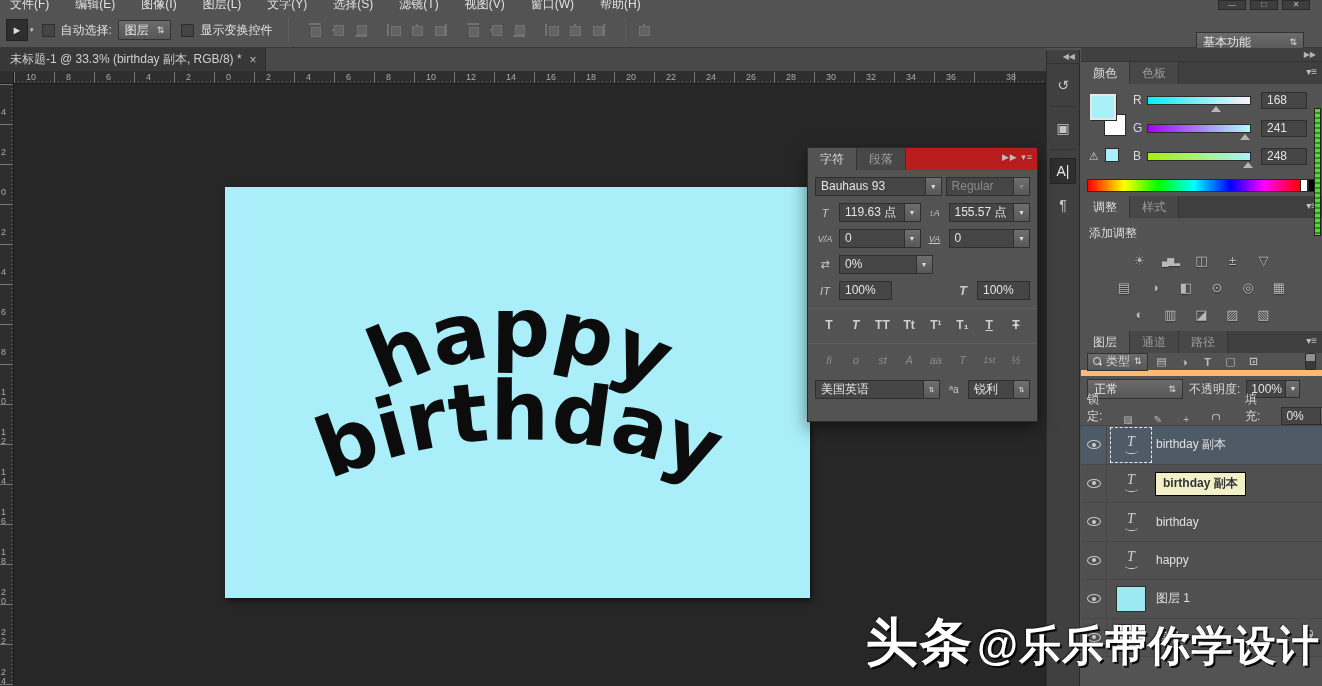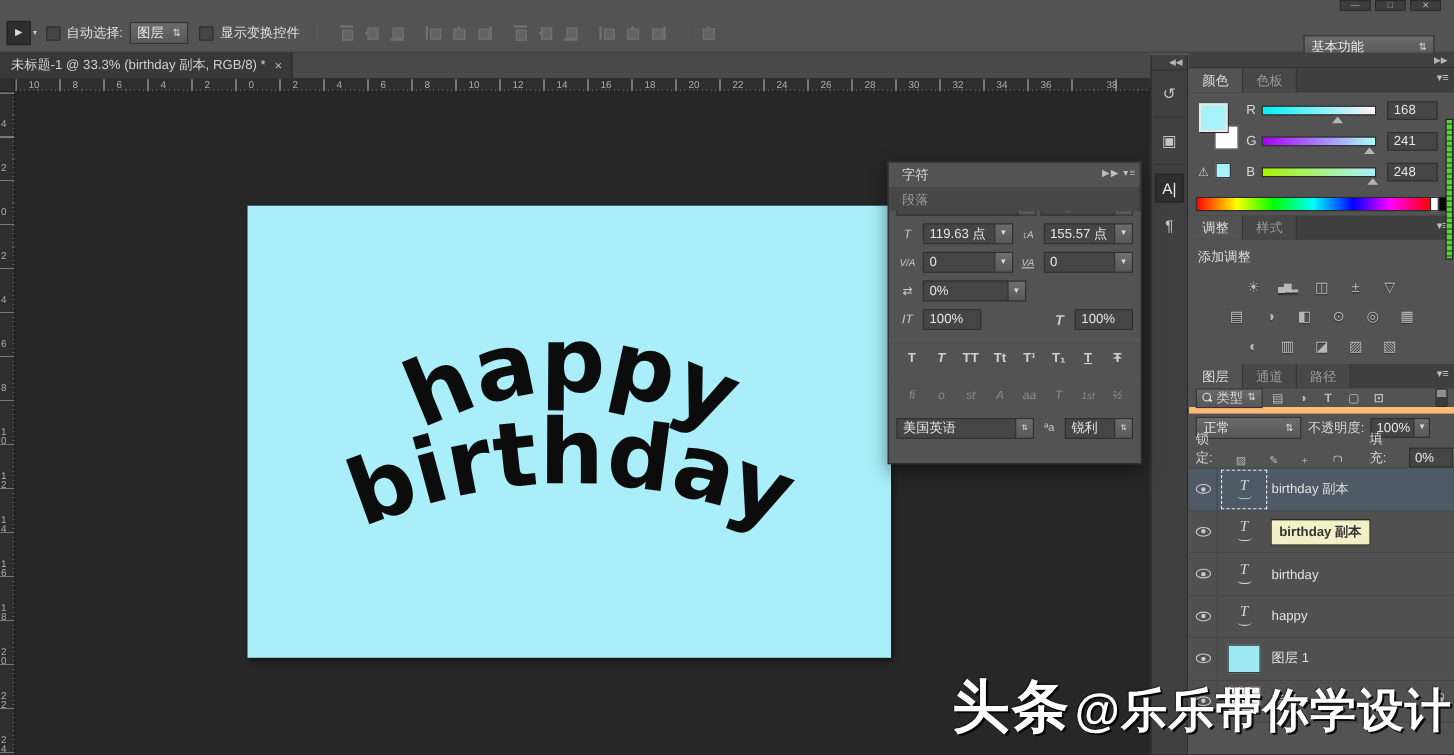--- a/index.html
+++ b/index.html
@@ -26,21 +26,21 @@
   .align-group { display:flex; gap:6px; margin:0 8px; }
   .aicon { width:17px; height:16px; position:relative; opacity:.45; }
   .aicon::before { content:""; position:absolute; background:#999; }
   .aicon::after { content:""; position:absolute; border:1px solid #999; background:#777; }
   .a-top::before { left:2px; top:1px; width:12px; height:2px; } .a-top::after { left:4px; top:5px; width:8px; height:8px; }
   .a-mid::before { left:2px; top:7px; width:12px; height:2px; } .a-mid::after { left:4px; top:3px; width:8px; height:9px; }
   .a-bot::before { left:2px; top:13px; width:12px; height:2px; } .a-bot::after { left:4px; top:3px; width:8px; height:8px; }
   .a-left::before { left:1px; top:2px; width:2px; height:12px; } .a-left::after { left:5px; top:4px; width:8px; height:8px; }
   .a-cen::before { left:7px; top:2px; width:2px; height:12px; } .a-cen::after { left:3px; top:4px; width:9px; height:8px; }
   .a-right::before { left:13px; top:2px; width:2px; height:12px; } .a-right::after { left:3px; top:4px; width:8px; height:8px; }
-  .workspace-dd { position:absolute; right:8px; top:19px; width:119px; }
+  .workspace-dd { position:absolute; right:8px; top:19px; width:108px; }
 
   
   .tabstrip { position:absolute; left:0; top:48px; width:1046px; height:24px; background:#494949; border-bottom:1px solid #2f2f2f; display:flex; }
   .doctab { background:#383838; border-right:1px solid #2a2a2a; padding:0 8px 0 10px; display:flex; align-items:center; gap:8px; color:#cfcfcf; }
   .doctab .close { color:#bbb; font-size:12px; }
 
   
   .workspace { position:absolute; left:0; top:72px; width:1046px; height:614px; background:#272727; }
   .ruler-h { position:absolute; left:14px; top:0; width:1032px; height:12px; background:#2e2e2e; border-bottom:1px solid #1c1c1c;
     background-image:repeating-linear-gradient(to right,#777 0 1px,transparent 1px 40px),repeating-linear-gradient(to right,#555 0 1px,transparent 1px 4px);
@@ -56,21 +56,21 @@
 
   
   .dock { position:absolute; left:1046px; top:50px; width:34px; height:636px; background:#404040; border-left:1px solid #2c2c2c; border-right:1px solid #2c2c2c; }
   .dock-head { height:14px; text-align:right; color:#b5b5b5; font-size:8px; padding:2px 4px 0 0; border-bottom:1px solid #333; }
   .dock-icon { width:26px; height:26px; margin:8px auto 0; color:#c5c5c5; font-size:14px; line-height:24px; text-align:center; border:1px solid transparent; }
   .dock-icon.active { background:#2f2f2f; border-color:#242424; color:#e8e8e8; }
   .dock-sep { height:1px; background:#333; margin:8px 3px 0; }
 
   
   .charpanel { position:absolute; left:807px; top:147px; width:231px; height:275px; background:#535353; border:1px solid #2b2b2b; box-shadow:0 6px 16px rgba(0,0,0,.5); z-index:30; }
-  .p-tabs { height:22px; background:#be185d; display:flex; align-items:stretch; position:relative;flex-direction:column; }
+  .p-tabs { height:22px; background:#b91c1c; display:flex; align-items:stretch; position:relative; }
   .p-tab { padding:0 12px; line-height:22px; background:#474747; color:#9b9b9b; border-right:1px solid #333; }
   .p-tab.active { background:#535353; color:#dcdcdc; }
   .p-tabs .tab-tools { position:absolute; right:4px; top:4px; color:#bdbdbd; font-size:9px; letter-spacing:1px; }
   .crow { display:flex; align-items:center; padding:0 7px; margin-top:7px; gap:4px; }
   .ficon { width:20px; color:#c9c9c9; font-size:11px; text-align:center; flex:none; font-style:italic; }
   .fld { display:flex; height:19px; flex:1; min-width:0;justify-content:flex-end; }
   .fld .box { flex:1; background:#454545; border:1px solid #2f2f2f; color:#e4e4e4; line-height:17px; padding:0 5px; white-space:nowrap; overflow:hidden; }
   .fld .dd { width:16px; background:linear-gradient(#6e6e6e,#585858); border:1px solid #2f2f2f; border-left:none; color:#ddd; font-size:7px; text-align:center; line-height:17px; }
   .fld.disabled .box,.fld.disabled .dd { color:#8a8a8a; }
   .charpanel .sep { height:1px; background:#454545; border-bottom:1px solid #5e5e5e; margin-top:8px; }
@@ -146,20 +146,32 @@
   .watermark { position:absolute; right:2px; bottom:8px; z-index:60; color:#fff; white-space:nowrap;
     text-shadow:2px 2px 0 rgba(0,0,0,.85),-1px -1px 1px rgba(0,0,0,.4); font-weight:bold; }
   .watermark .wm-prefix { font-size:52px; font-weight:900; letter-spacing:2px; }
   .watermark .wm-handle { font-size:42px; letter-spacing:1px; }
 </style>
 </head>
 <body>
 
 <div class="app">
 
+  <div class="menubar">
+    <span class="mitem">文件(F)</span>
+    <span class="mitem">编辑(E)</span>
+    <span class="mitem">图像(I)</span>
+    <span class="mitem">图层(L)</span>
+    <span class="mitem">文字(Y)</span>
+    <span class="mitem">选择(S)</span>
+    <span class="mitem">滤镜(T)</span>
+    <span class="mitem">视图(V)</span>
+    <span class="mitem">窗口(W)</span>
+    <span class="mitem">帮助(H)</span>
+  </div>
   <div class="win-controls">
     <span class="win-btn">—</span>
     <span class="win-btn">□</span>
     <span class="win-btn">✕</span>
   </div>
 
   <div class="optionsbar">
     <span class="tool-preset">►</span>
     <span class="dd-caret">▾</span>
     <span class="checkbox"></span>

